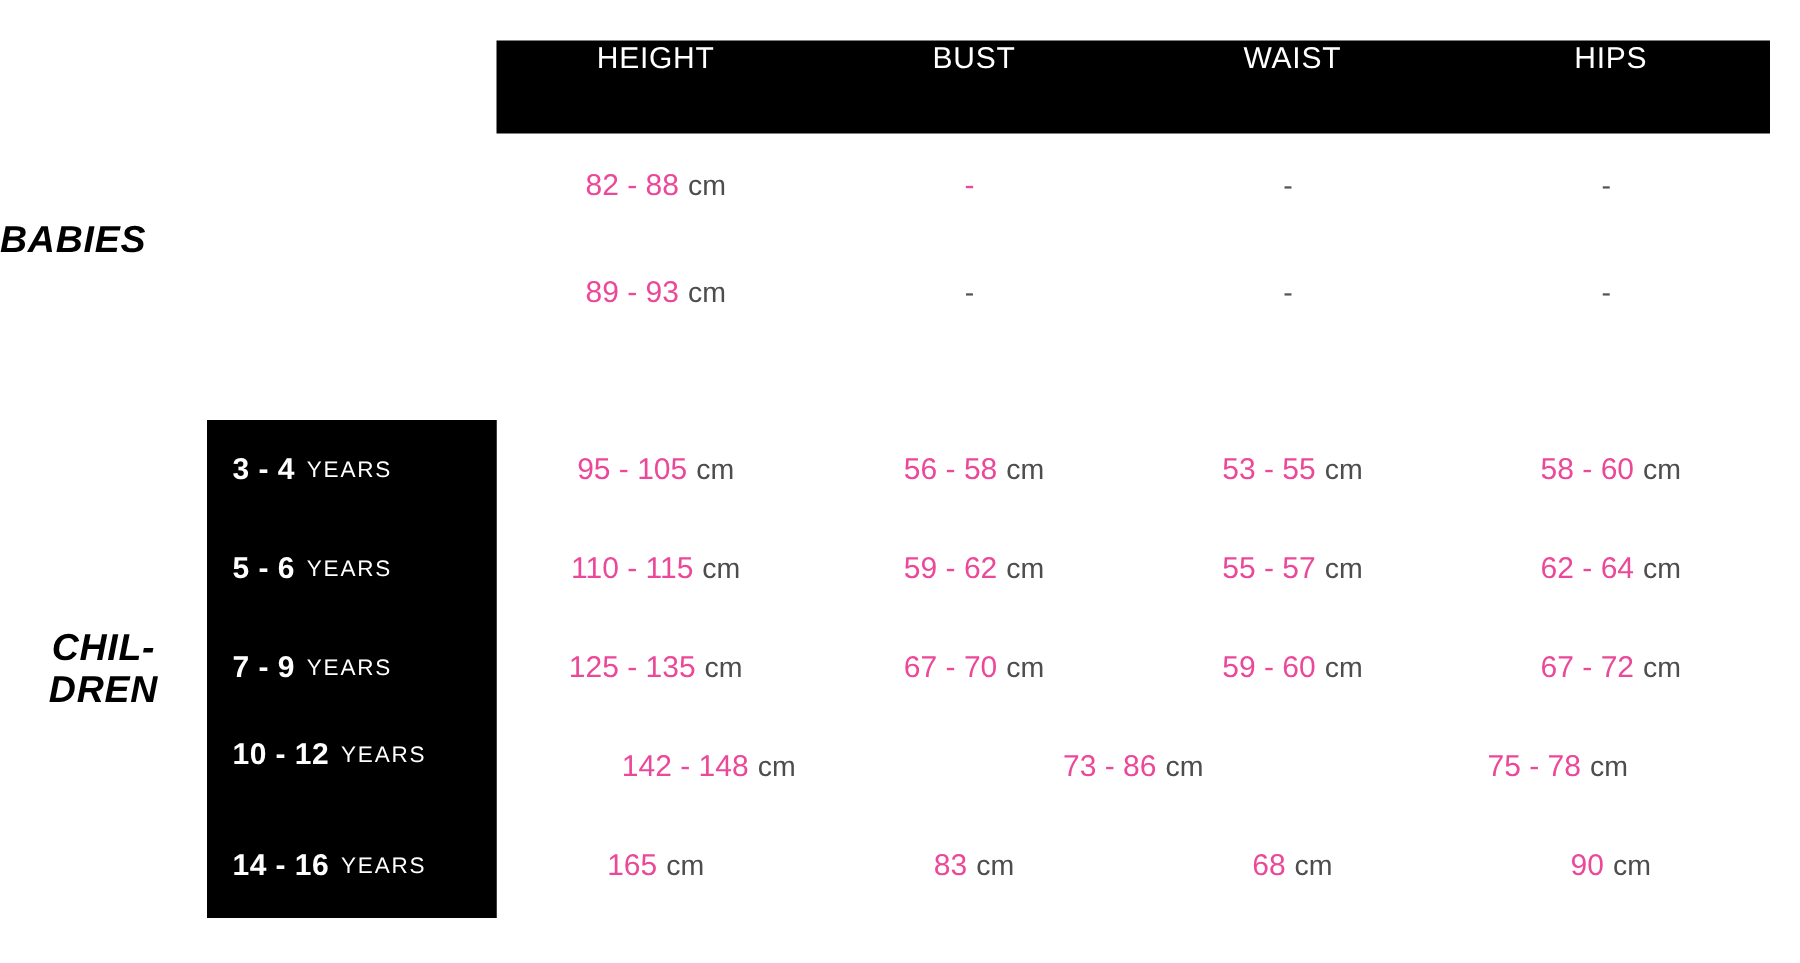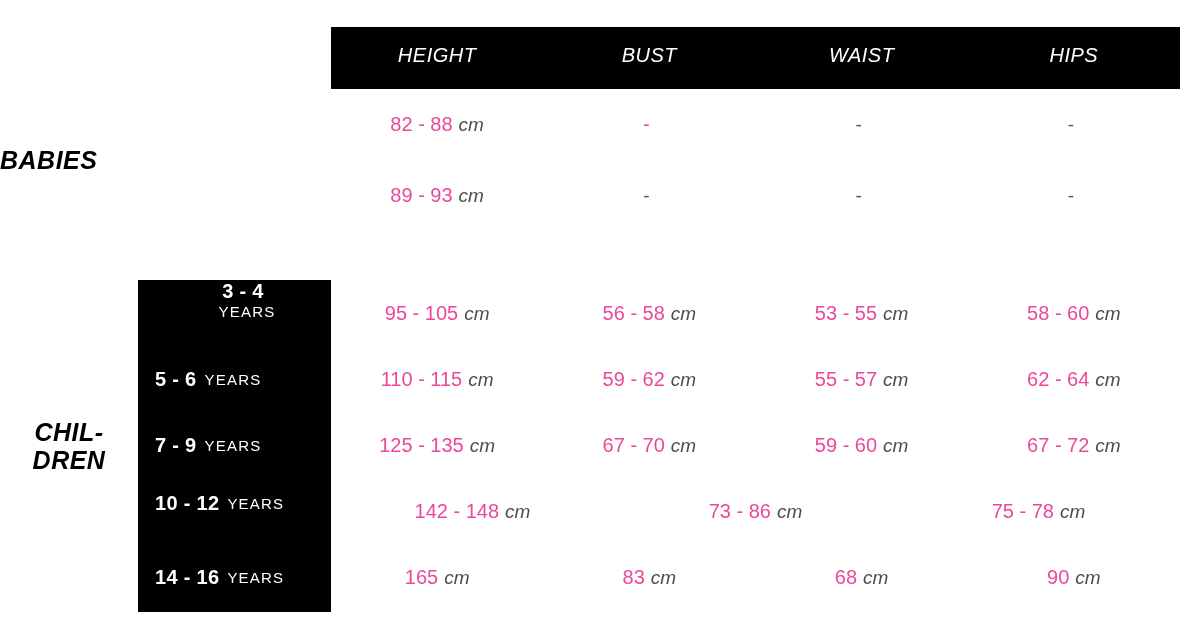--- a/index.html
+++ b/index.html
@@ -28,26 +28,25 @@
     position: absolute;
     left: 331px;
     top: 27px;
     width: 849px;
     height: 62px;
     background: #000000;
   }
   .header-cells {
     position: absolute;
     left: 331px;
-    top: 29px;
+    top: 13px;
     width: 849px;
     height: 52px;
     display: flex;
     align-items: center;
-    font-style: italic;
   }
   .header-cell {
     flex: 1 1 0;
     text-align: center;
     color: #ffffff;
     font-size: 20px;
     letter-spacing: 0.5px;
     font-weight: 400;
   }
 
@@ -154,21 +153,20 @@
   .v-strong {
     font-weight: normal;
     font-size: 20px;
     color: #ec4899;
   }
   .v-unit {
     font-size: 19px;
     margin-left: 6px;
     color: #4d4d4d;
     font-weight: 400;
-    font-style: italic;
   }
   .dash {
     font-size: 19px;
     color: #555555;
   }
 
   .babies-data { top: 89px; }
   .babies-data .data-row { height: 71px; }
 
   .children-data { top: 280px; text-align: center; }
@@ -253,21 +251,21 @@
         </span>
       </div>
     </div>
   </div>
 
   <div class="children-label-wrap">
     <div class="group-label" id="children-label">CHIL-<br>DREN</div>
   </div>
 
   <div class="children-rowlabels">
-    <div class="rowlabel" style="top:0px;flex-direction:column;">
+    <div class="rowlabel" style="top:0px;">
       <span class="rl-strong">3 - 4</span>
       <span class="rl-unit">YEARS</span>
     </div>
     <div class="rowlabel" style="top:66px;">
       <span class="rl-strong">5 - 6</span>
       <span class="rl-unit">YEARS</span>
     </div>
     <div class="rowlabel" style="top:132px;">
       <span class="rl-strong">7 - 9</span>
       <span class="rl-unit">YEARS</span>

